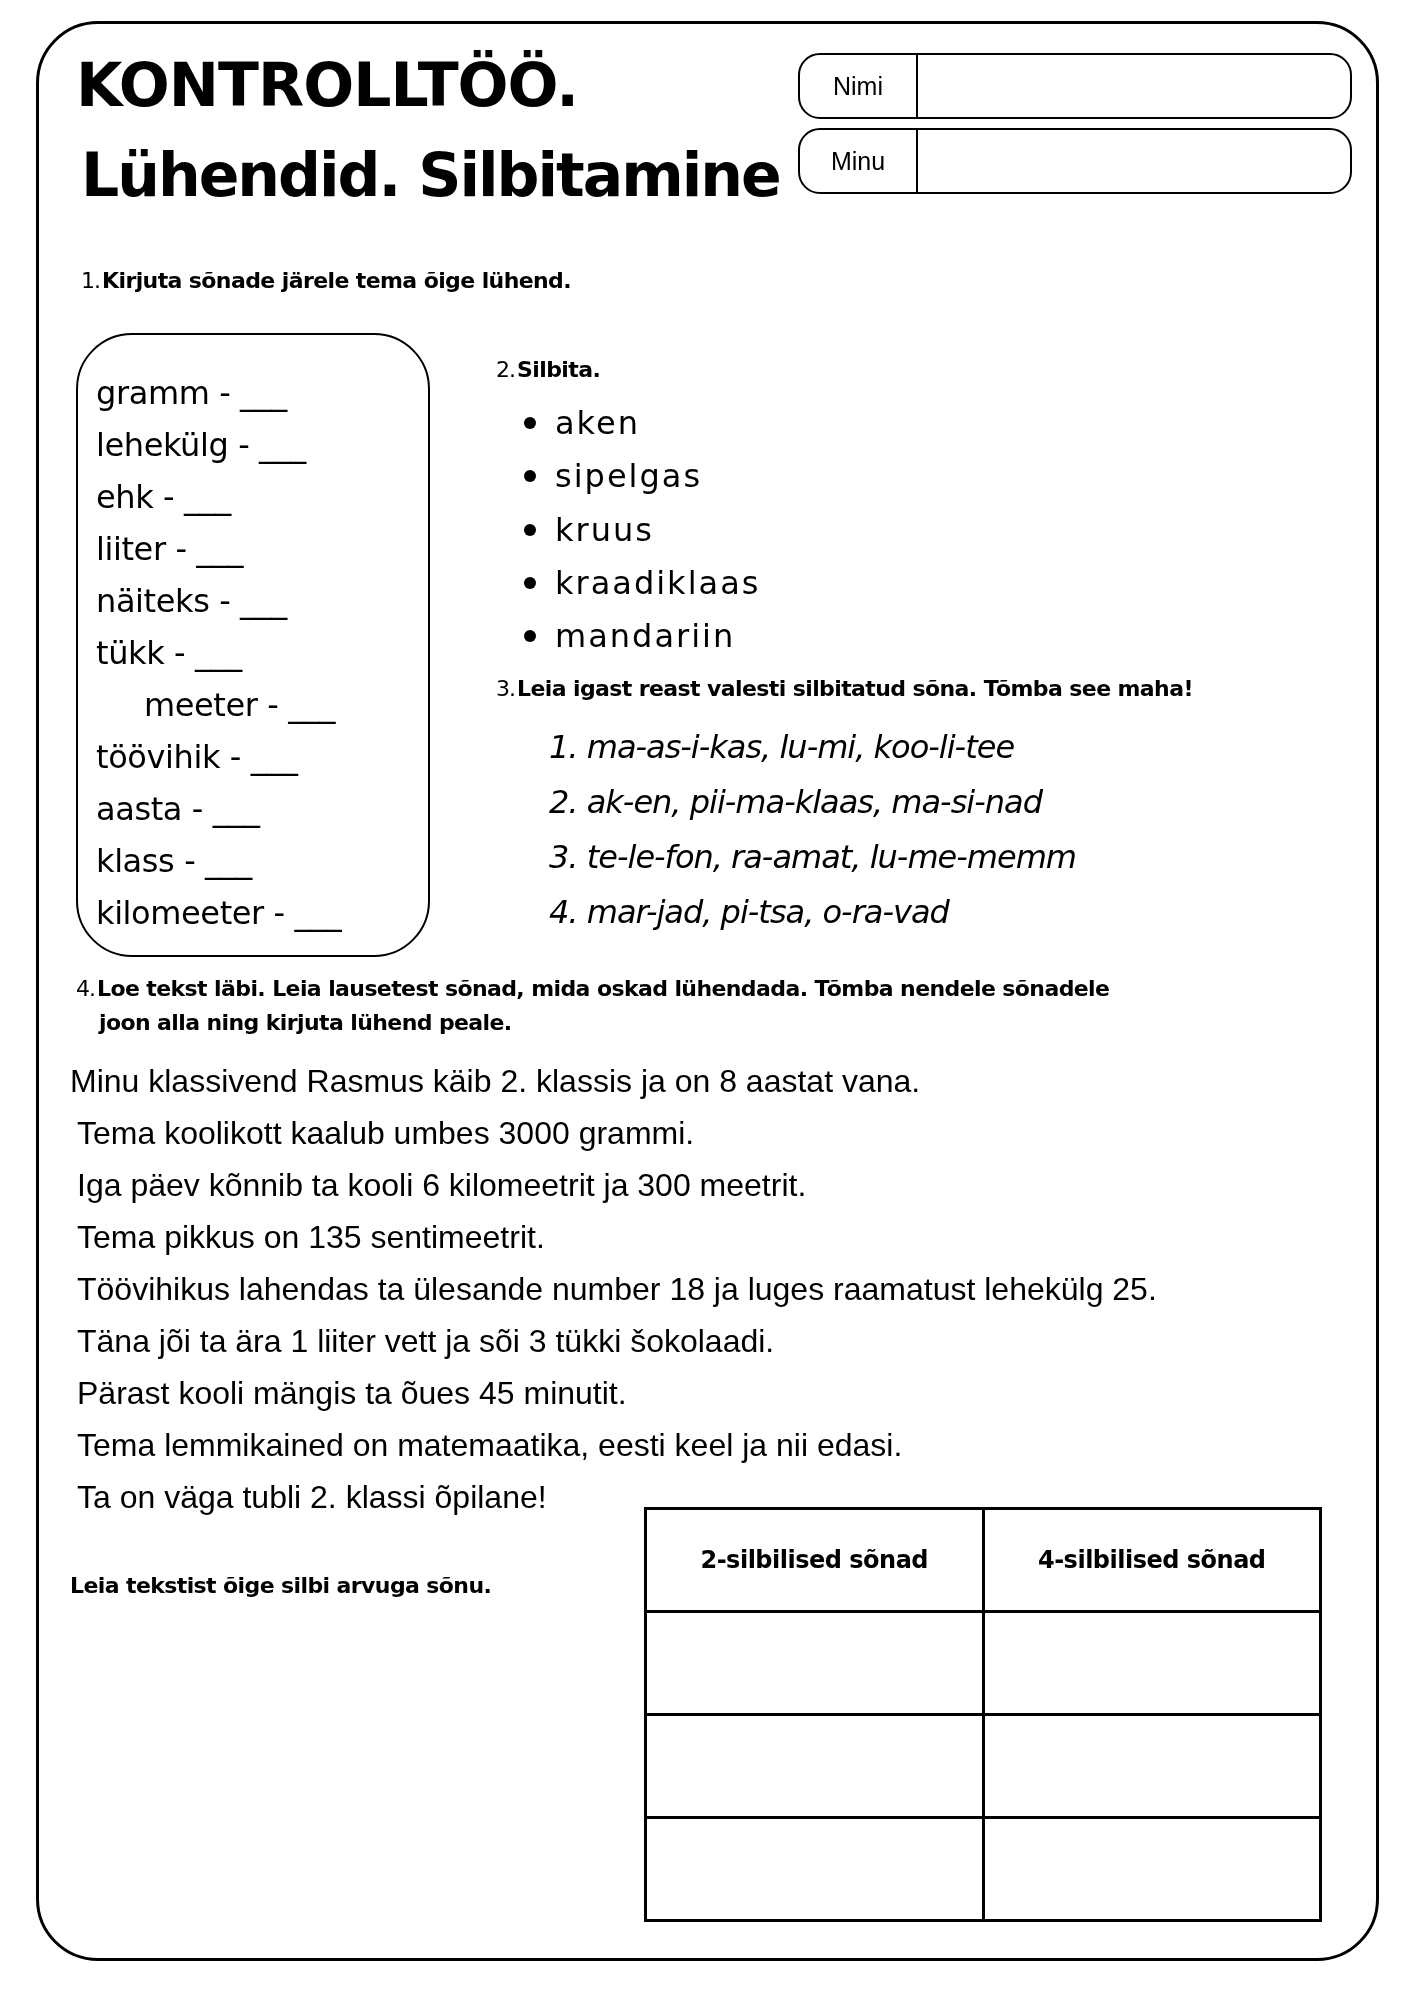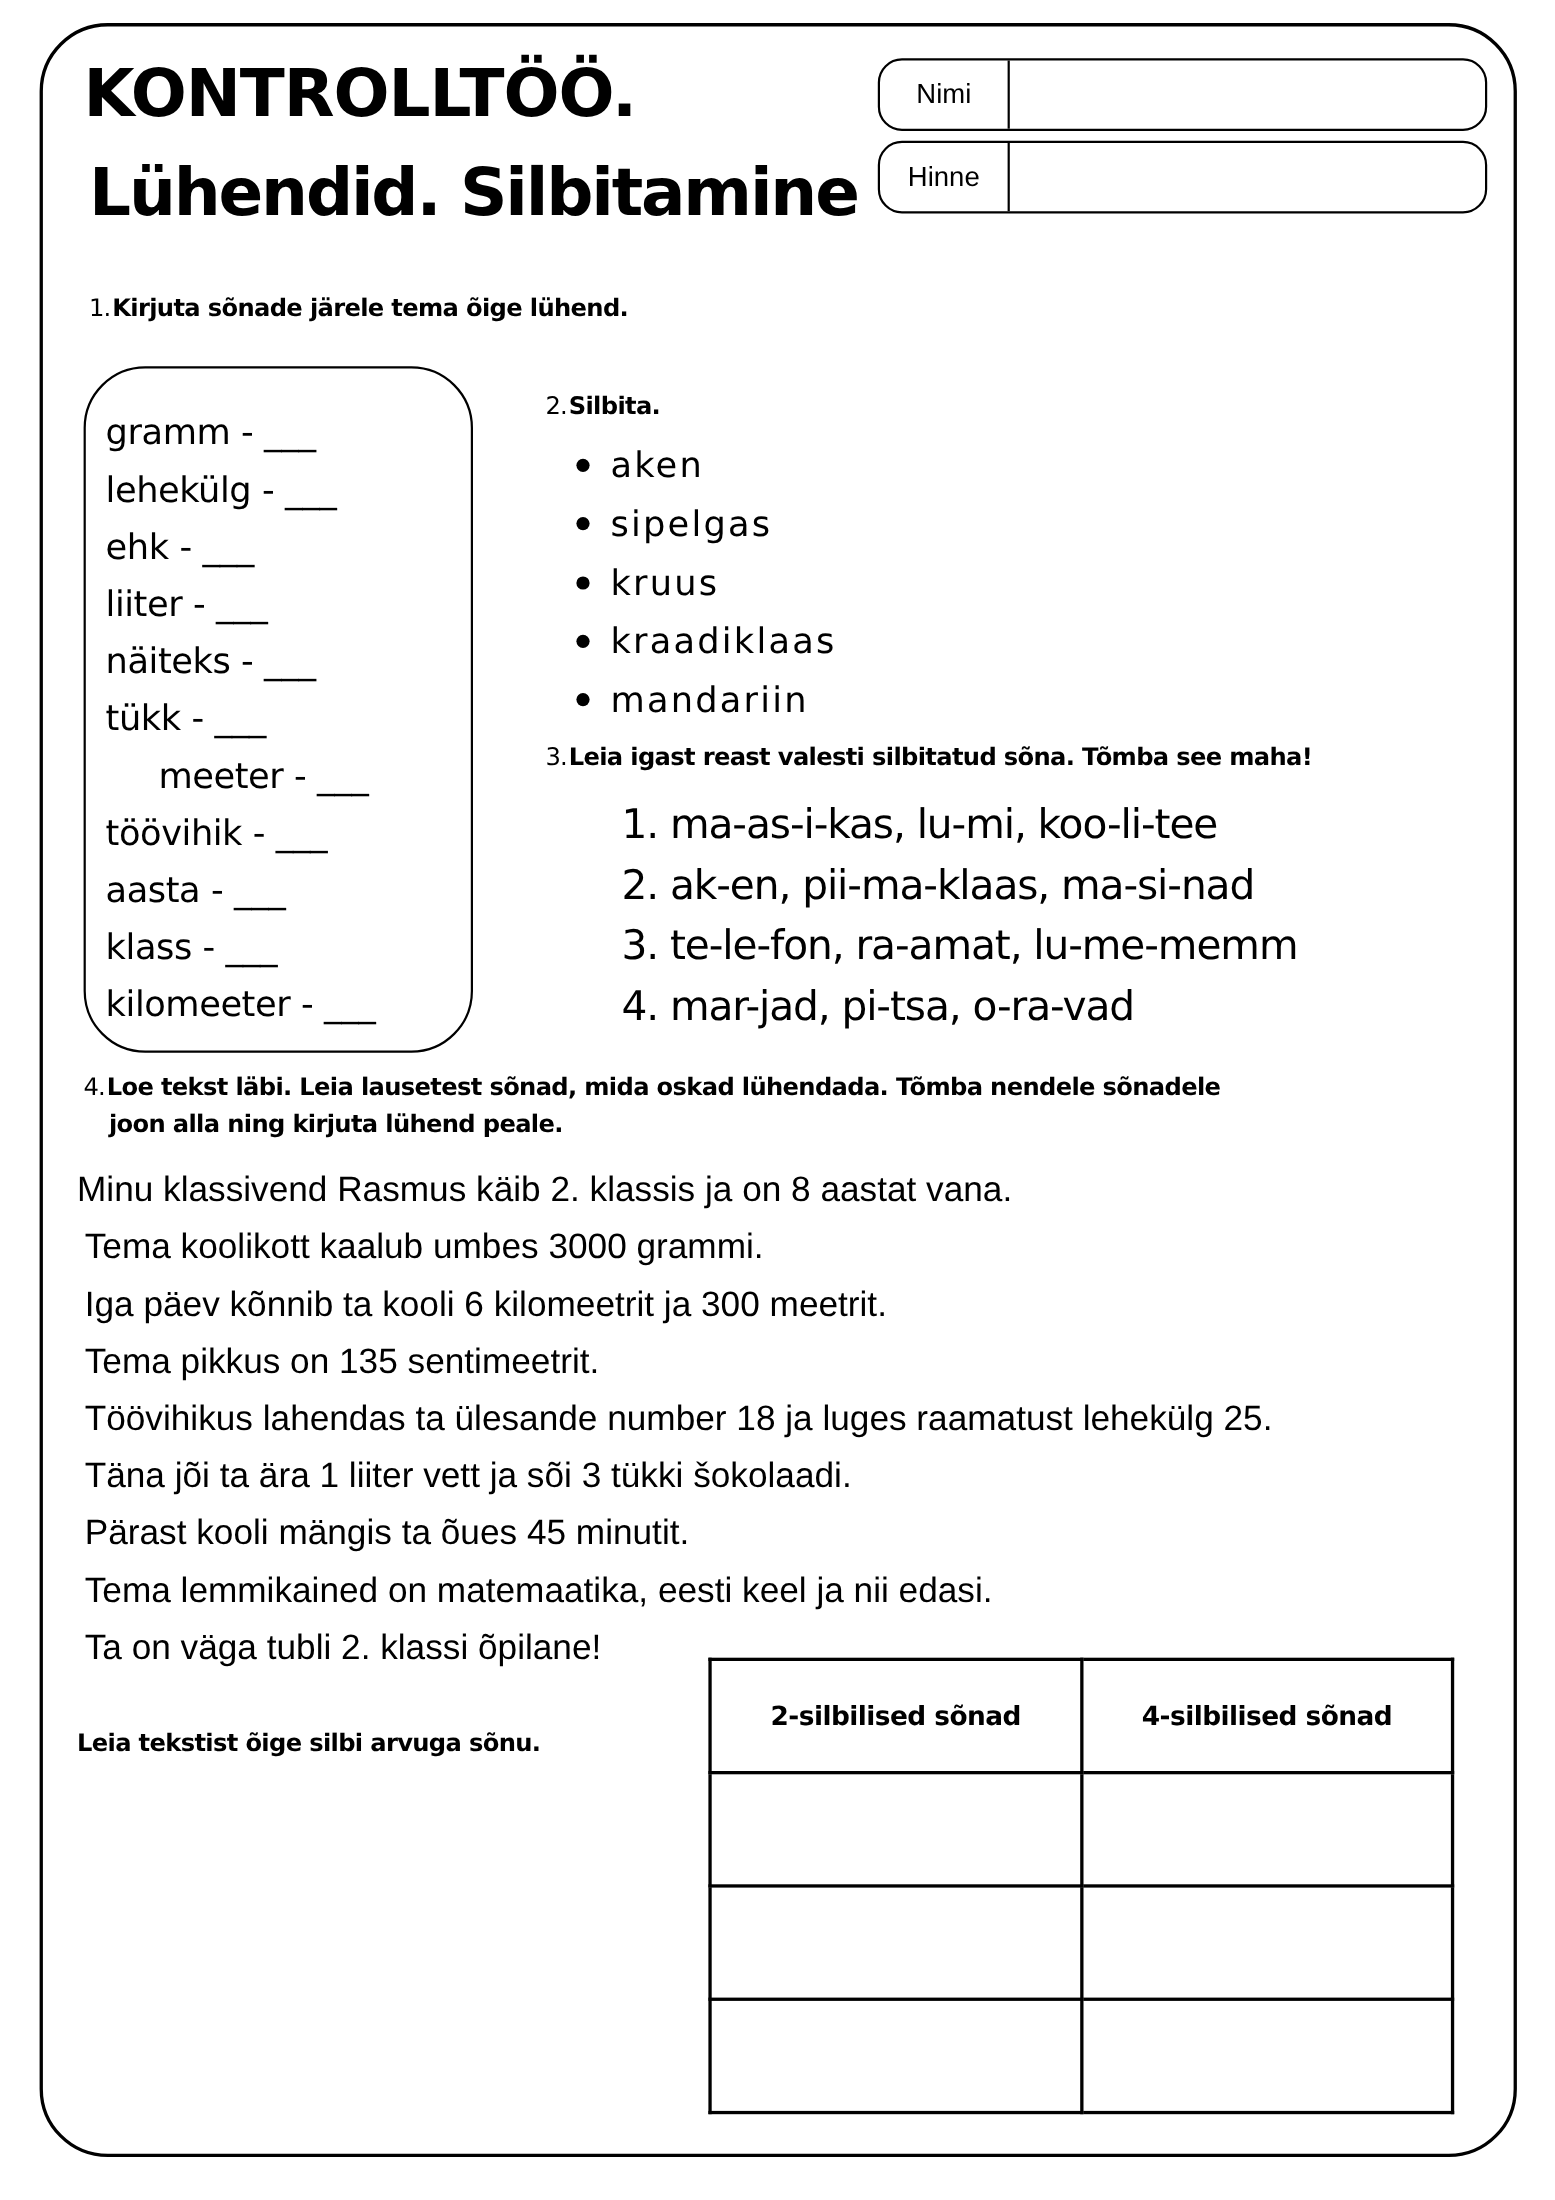--- a/index.html
+++ b/index.html
@@ -10,40 +10,40 @@
   .title2 { left:54px; top:140px; font-size:60px; font-weight:bold; font-family:"DejaVu Sans", sans-serif; letter-spacing:-2px;margin-left:27px; }
   .field { position:absolute; left:798px; width:554px; height:66px; border:2.5px solid #000; border-radius:22px; box-sizing:border-box; display:flex; }
   .field .lbl { width:116px; border-right:2.5px solid #000; display:flex; align-items:center; justify-content:center; font-size:25px; font-family:"Liberation Sans", sans-serif; }
   .field .val { flex:1; }
   .heading { font-family:"DejaVu Sans", sans-serif; font-weight:bold; font-size:22px; letter-spacing:-0.6px; }
   .heading .num { font-weight:normal; margin-right:2px; letter-spacing:-1px; }
   .abbr-box { position:absolute; left:76px; top:333px; width:354px; height:624px; border:2.5px solid #000; border-radius:56px; box-sizing:border-box; }
   .abbr-item { position:absolute; left:96px; font-family:"DejaVu Sans", sans-serif; font-size:32px; letter-spacing:-0.4px; }
   .syll-item { position:absolute; left:524px; font-family:"DejaVu Sans", sans-serif; font-size:32px; letter-spacing:2px; display:flex; align-items:center; }
   .syll-item .dot { width:12px; height:12px; background:#000; border-radius:50%; margin-right:19px; }
-  .wrong-item { position:absolute; left:565px; font-family:"DejaVu Sans", sans-serif; font-size:37px; letter-spacing:-1px; }
+  .wrong-item { position:absolute; left:549px; font-family:"DejaVu Sans", sans-serif; font-size:32px; letter-spacing:-1px;font-style:italic; }
   .para-line { position:absolute; font-family:"Liberation Sans", sans-serif; font-size:32px; }
   table.words { position:absolute; left:644px; top:1507px; width:678px; border-collapse:collapse; }
   table.words td, table.words th { border:3px solid #000; height:100px; padding:0; }
   table.words th { font-family:"DejaVu Sans", sans-serif; font-weight:bold; font-size:24px; letter-spacing:-0.5px; }
 </style>
 </head>
 <body>
 
 <div class="frame"></div>
 
 <div class="abs title1">KONTROLLTÖÖ.</div>
 <div class="abs title2">Lühendid. Silbitamine</div>
 
 <div class="field" style="top:53px;">
   <div class="lbl">Nimi</div>
   <div class="val"></div>
 </div>
 <div class="field" style="top:128px;">
-  <div class="lbl">Hinne</div>
+  <div class="lbl">Minu</div>
   <div class="val"></div>
 </div>
 
 <div class="abs heading" style="left:81px; top:268px;">
   <span class="num">1.</span><span>Kirjuta sõnade järele tema õige lühend.</span>
 </div>
 <div class="abbr-box"></div>
 <div id="abbr-list">
     <div class="abbr-item" style="top: 374px;">gramm - ___</div>
     <div class="abbr-item" style="top: 426px;">lehekülg - ___</div>

